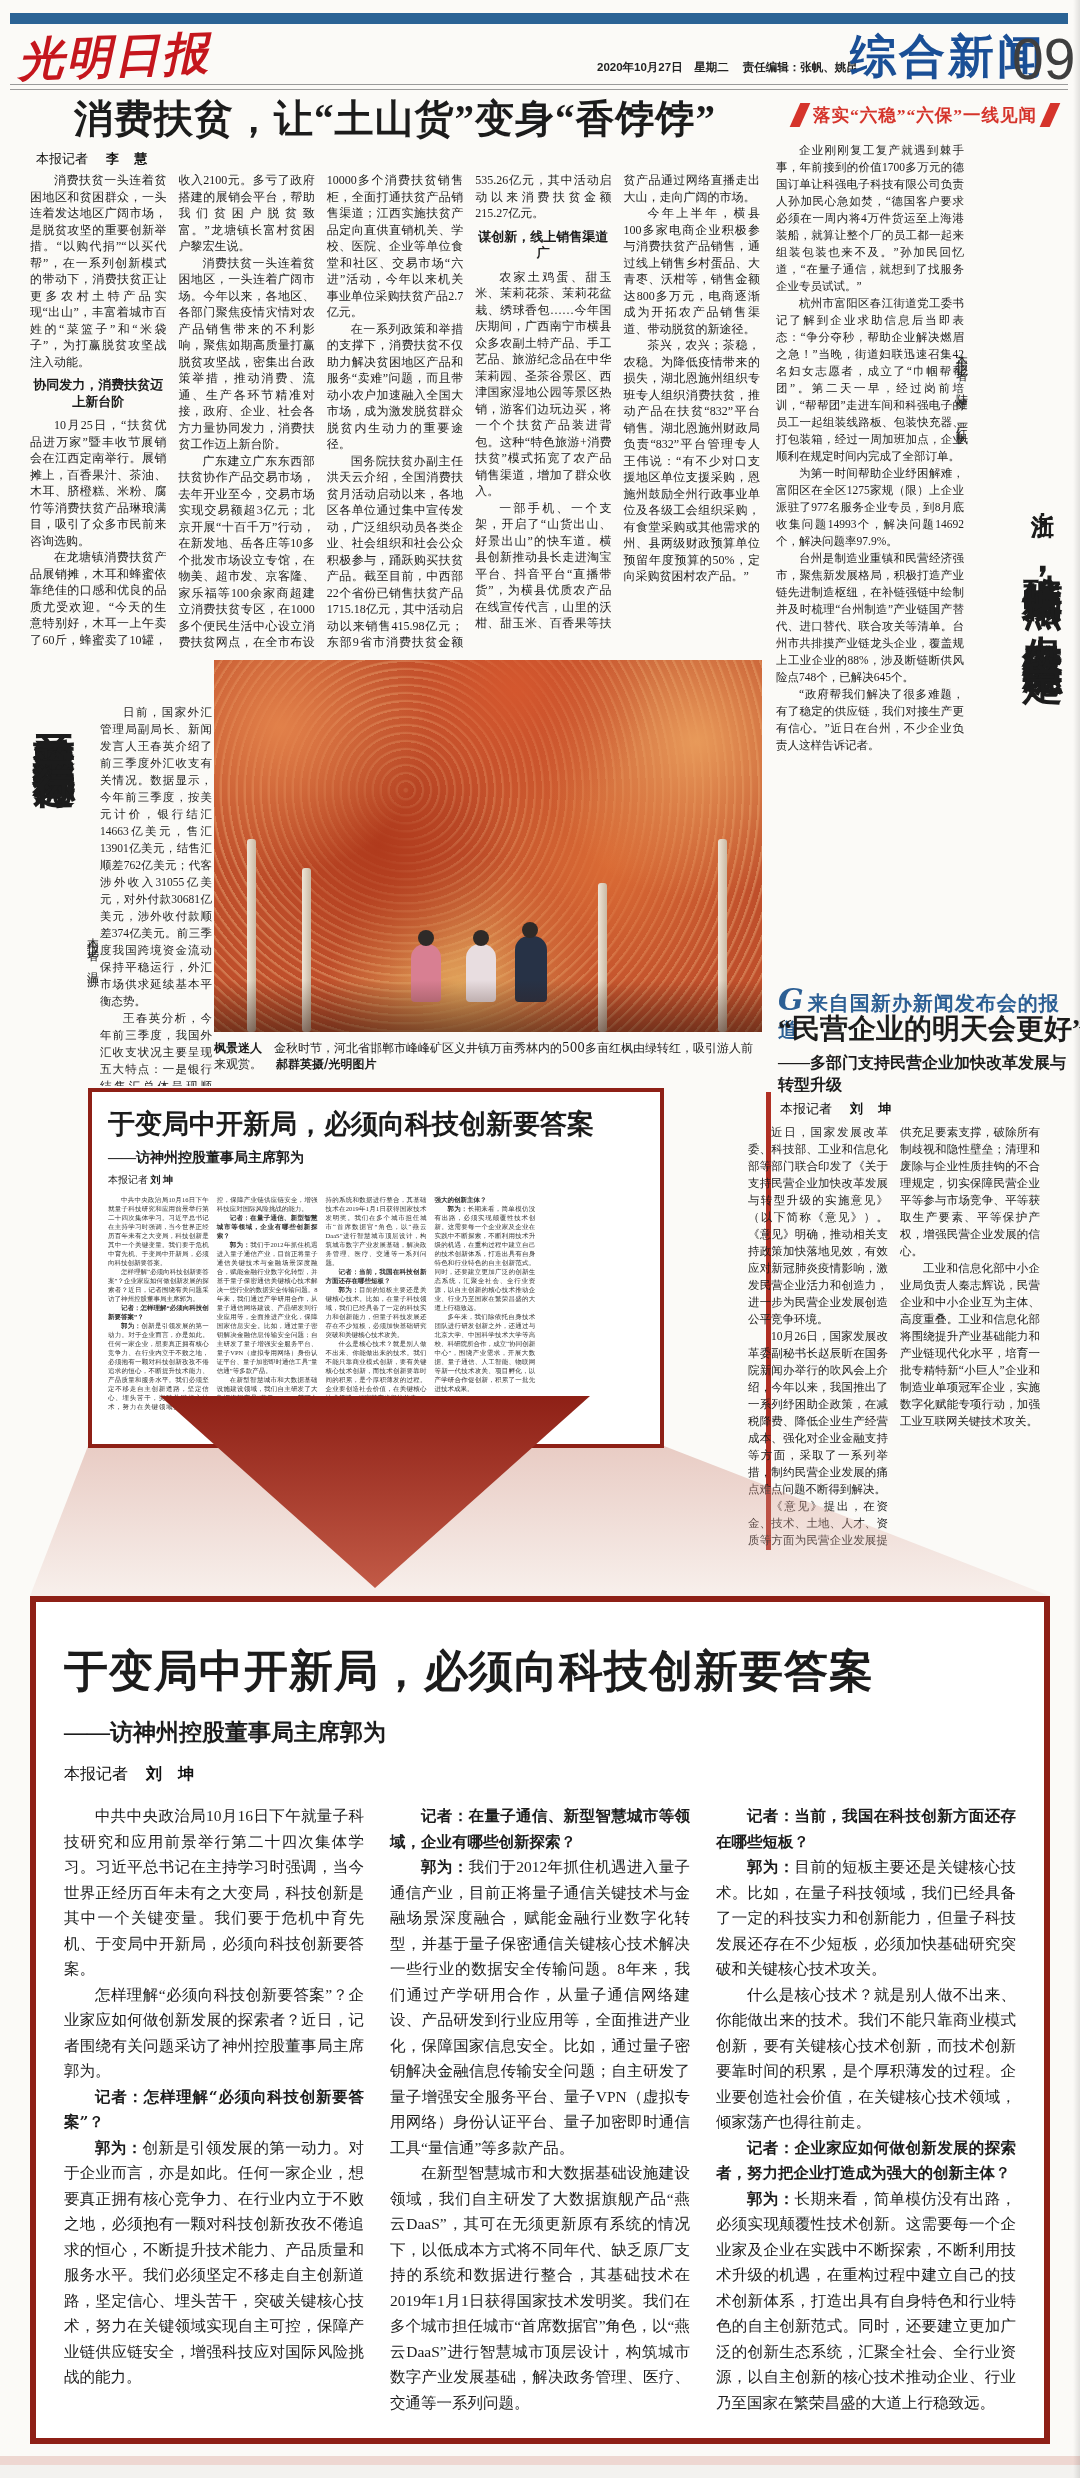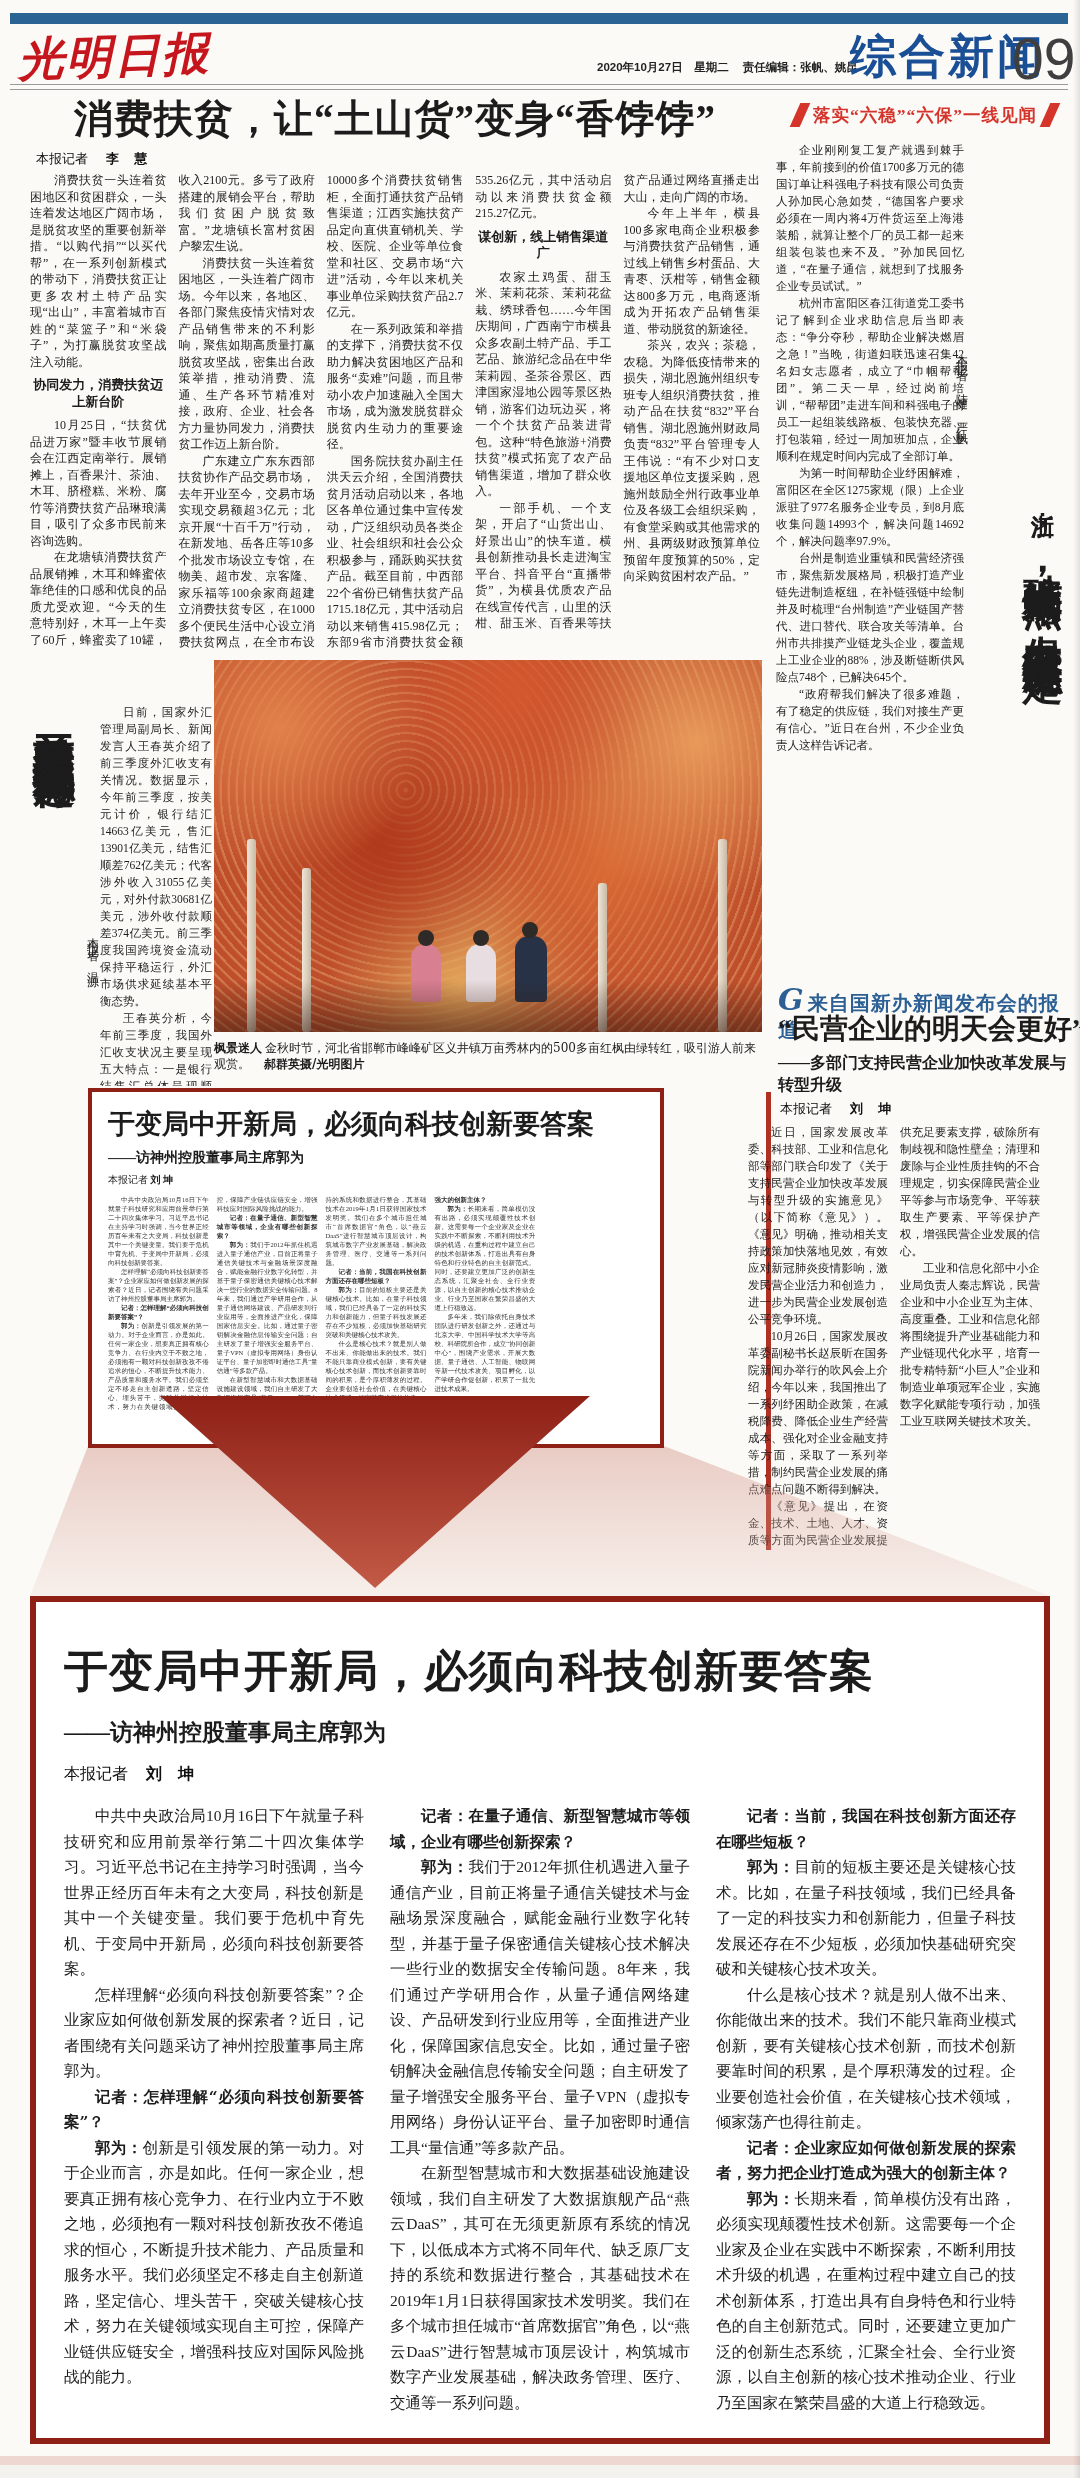--- a/index.html
+++ b/index.html
@@ -60,21 +60,21 @@
       background:linear-gradient(0deg,rgba(55,25,15,0.55),rgba(55,25,15,0));}
   .trunk{position:absolute;bottom:0;width:9px;height:52%;
       background:linear-gradient(90deg,#efe6d8,#c9b9a4);border-radius:3px;}
   .person{position:absolute;bottom:8%;width:30px;height:58px;border-radius:14px 14px 4px 4px;}
   .p1{left:36%;background:#d87f92;}
   .p2{left:46%;background:#e8dde0;}
   .p3{left:55%;background:#273246;height:66px;width:32px;}
   .person .head{position:absolute;top:-14px;left:7px;width:16px;height:16px;border-radius:50%;background:#2e2a28;}
   .caption{position:absolute;left:214px;top:1040px;width:548px;font-size:12px;line-height:16px;
       font-family:"DejaVu Serif",serif;}
-  .caption b.lead{margin-right:3px;}
+  .caption b.lead{margin-right:12px;}
   .caption b.credit{margin-left:14px;}
   
   .mini-box{position:absolute;left:88px;top:1088px;width:576px;height:360px;background:#fff;
       border:4px solid #8e2016;box-sizing:border-box;padding:10px 16px 0;z-index:2;}
   .mini-box .hl{font-size:27px;font-weight:bold;white-space:nowrap;margin-top:4px;}
   .mini-box .sub{font-size:14px;font-weight:bold;margin-top:7px;}
   .mini-box .by{font-size:10px;margin-top:6px;}
   .mini-cols{column-count:5;column-gap:8px;column-fill:auto;height:232px;overflow:hidden;
       font-size:6.5px;line-height:9px;margin-top:8px;text-align:justify;color:#333;}
   .mini-cols p{margin:0;text-indent:2em;}

